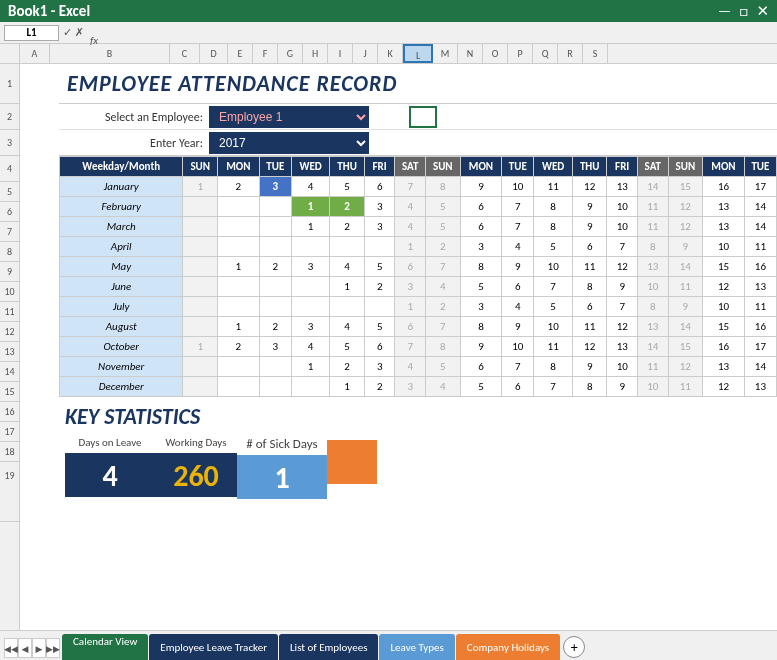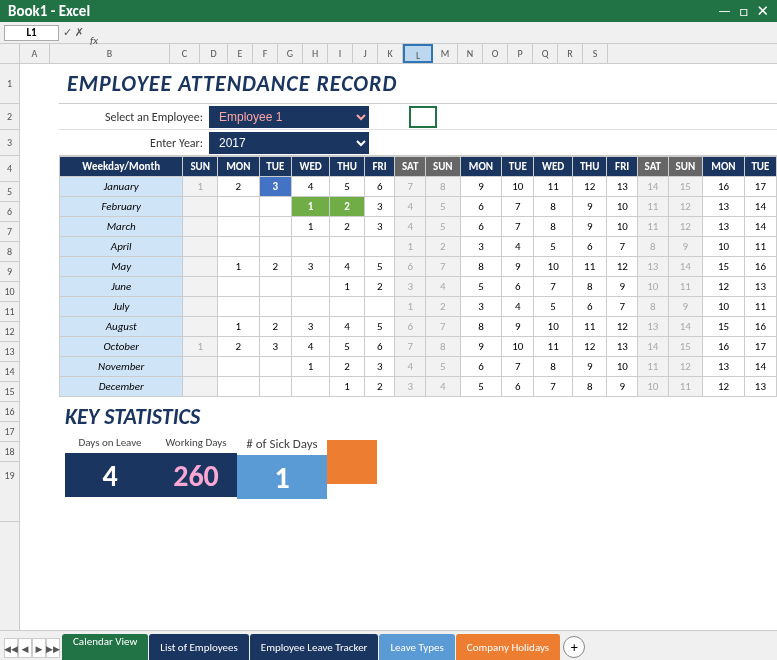--- a/index.html
+++ b/index.html
@@ -432,21 +432,21 @@
       <div style="font-size:22px; font-weight:900; color:#1a3560; font-style:italic; margin-bottom:6px;">KEY STATISTICS</div>
       <div style="display:flex; align-items:flex-start;">
 
         <div style="display:flex; flex-direction:column; align-items:center;">
           <span style="font-size:11px; color:#444; margin-bottom:4px; text-align:center;">Days on Leave</span>
           <div style="width:90px; height:44px; background:#1a3560; color:white; display:flex; align-items:center; justify-content:center; font-size:30px; font-weight:900;">4</div>
         </div>
 
         <div style="display:flex; flex-direction:column; align-items:center;">
           <span style="font-size:11px; color:#444; margin-bottom:4px; text-align:center;">Working Days</span>
-          <div style="width:82px; height:44px; background:#1a3560; color:#f9a8d4; display:flex; align-items:center; justify-content:center; font-size:30px; font-weight:900;">260</div>
+          <div style="width:82px; height:44px; background:#1a3560; color:#eab308; display:flex; align-items:center; justify-content:center; font-size:30px; font-weight:900;">260</div>
         </div>
 
         <div style="display:flex; flex-direction:column; align-items:center;">
           <span style="font-size:13px; color:#444; margin-bottom:4px; text-align:center;"># of Sick Days</span>
           <div style="width:90px; height:44px; background:#5B9BD5; color:white; display:flex; align-items:center; justify-content:center; font-size:30px; font-weight:900;">1</div>
         </div>
 
         <div style="display:flex; flex-direction:column; align-items:center;">
           <span style="font-size:11px; color:#444; margin-bottom:4px; text-align:center;"></span>
           <div style="width:50px; height:44px; background:#ED7D31; color:white; display:flex; align-items:center; justify-content:center; font-size:30px; font-weight:900;"></div>
@@ -463,24 +463,24 @@
     <div style="width:14px; height:20px; display:flex; align-items:center; justify-content:center; font-size:9px; color:#555; cursor:pointer; border:1px solid #ccc; background:white;">◀◀</div>
     <div style="width:14px; height:20px; display:flex; align-items:center; justify-content:center; font-size:9px; color:#555; cursor:pointer; border:1px solid #ccc; background:white;">◀</div>
     <div style="width:14px; height:20px; display:flex; align-items:center; justify-content:center; font-size:9px; color:#555; cursor:pointer; border:1px solid #ccc; background:white;">▶</div>
     <div style="width:14px; height:20px; display:flex; align-items:center; justify-content:center; font-size:9px; color:#555; cursor:pointer; border:1px solid #ccc; background:white;">▶▶</div>
   </div>
 
   <div style="height:26px; padding:0 10px; display:flex; align-items:flex-start; font-size:11px; cursor:pointer; background:#217346; color:white; border:1px solid #217346; border-bottom:none; border-radius:3px 3px 0 0; margin-right:1px;">
     <span>Calendar View</span>
   </div>
   <div style="height:26px; padding:0 10px; display:flex; align-items:center; font-size:11px; cursor:pointer; background:#1a3560; color:white; border:1px solid #1a3560; border-bottom:none; border-radius:3px 3px 0 0; margin-right:1px;">
+    <span>Employee Leave Tracker</span>
+  </div>
+  <div style="height:26px; padding:0 10px; display:flex; align-items:center; font-size:11px; cursor:pointer; background:#1a3560; color:white; border:1px solid #1a3560; border-bottom:none; border-radius:3px 3px 0 0; margin-right:1px;">
     <span>List of Employees</span>
-  </div>
-  <div style="height:26px; padding:0 10px; display:flex; align-items:center; font-size:11px; cursor:pointer; background:#1a3560; color:white; border:1px solid #1a3560; border-bottom:none; border-radius:3px 3px 0 0; margin-right:1px;">
-    <span>Employee Leave Tracker</span>
   </div>
   <div style="height:26px; padding:0 10px; display:flex; align-items:center; font-size:11px; cursor:pointer; background:#5B9BD5; color:white; border:1px solid #5B9BD5; border-bottom:none; border-radius:3px 3px 0 0; margin-right:1px;">
     <span>Leave Types</span>
   </div>
   <div style="height:26px; padding:0 10px; display:flex; align-items:center; font-size:11px; cursor:pointer; background:#ED7D31; color:white; border:1px solid #ED7D31; border-bottom:none; border-radius:3px 3px 0 0; margin-right:1px;">
     <span>Company Holidays</span>
   </div>
   <div style="width:22px; height:22px; border-radius:50%; border:1px solid #888; background:white; display:flex; align-items:center; justify-content:center; font-size:14px; cursor:pointer; margin-bottom:2px; margin-left:2px;">+</div>
 </div>
 

